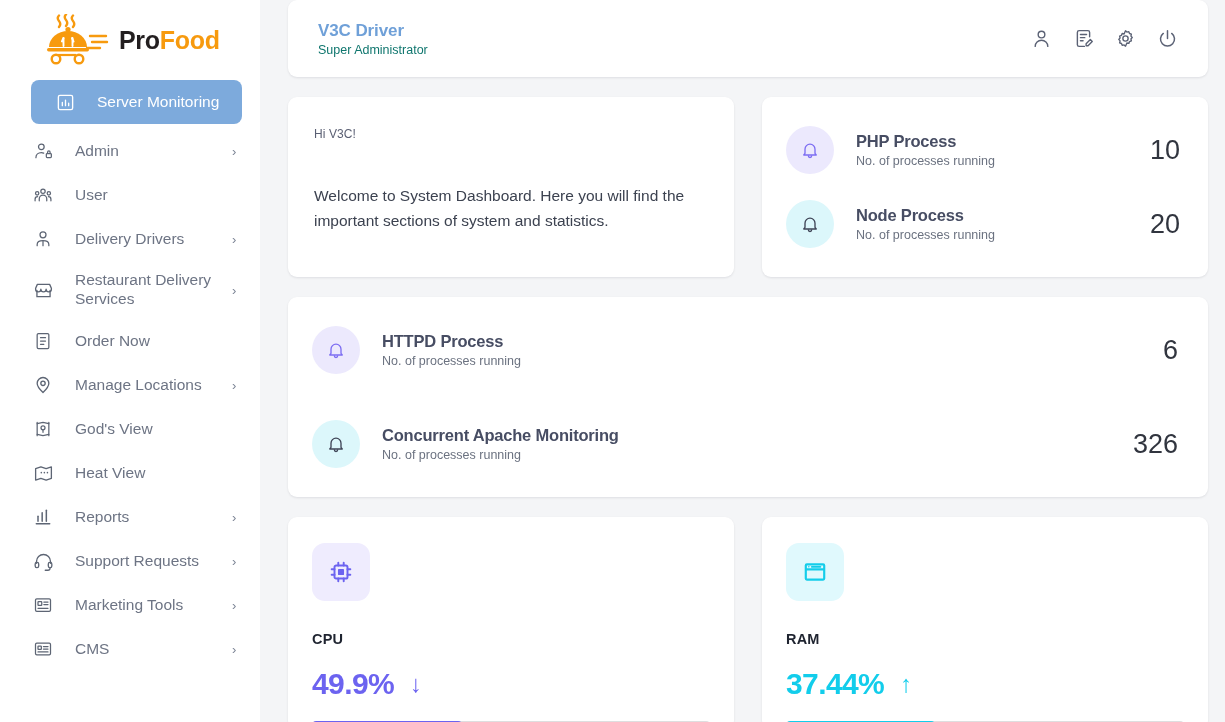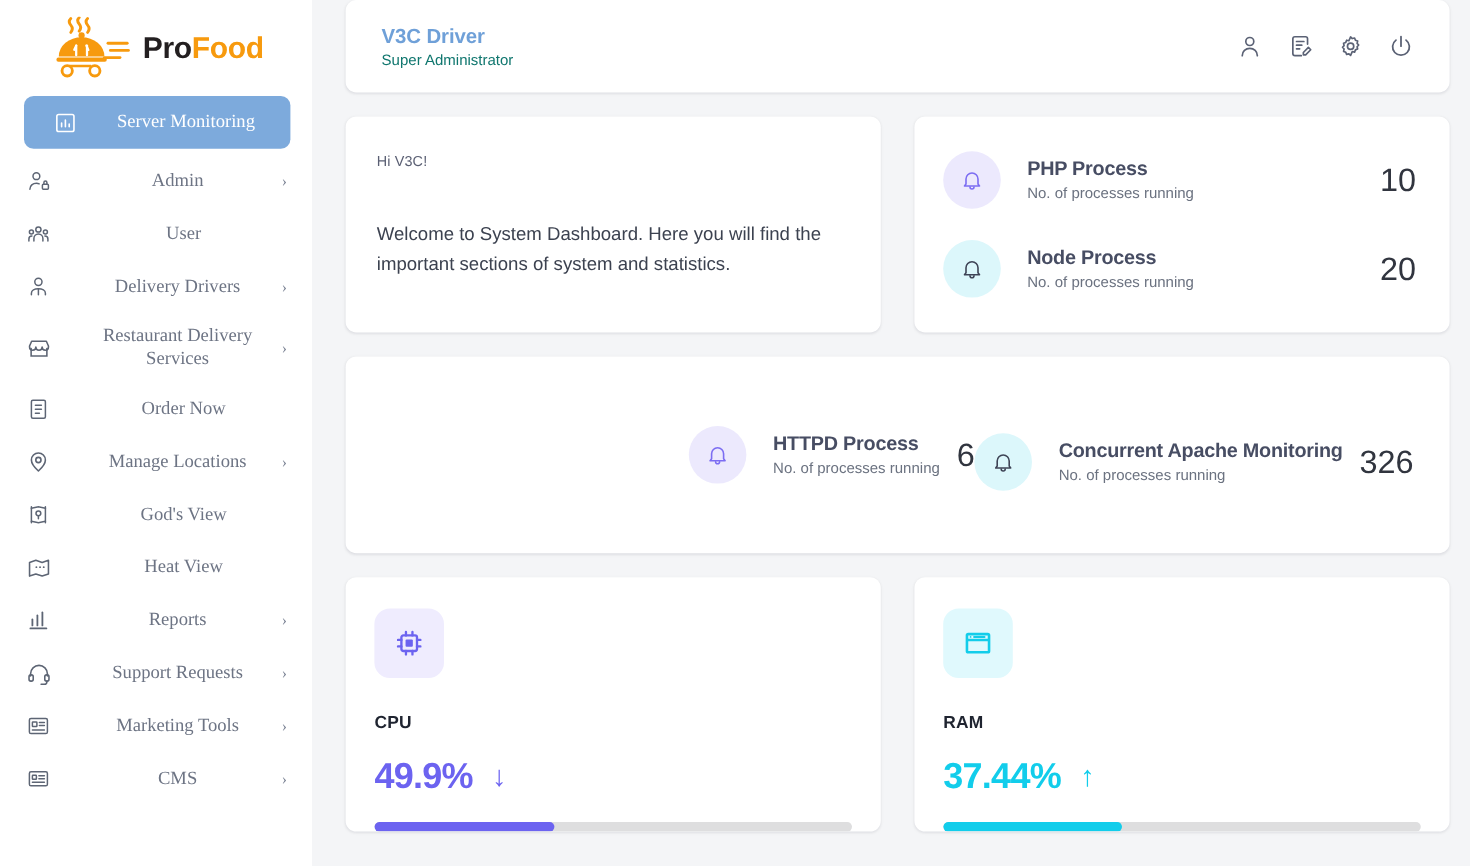--- a/index.html
+++ b/index.html
@@ -12,34 +12,33 @@
   }
   .app { display: flex; width: 1225px; height: 722px; }
 
   
   .sidebar {
     width: 260px; height: 722px;
     background: #ffffff;
     flex: 0 0 260px;
     overflow: hidden;
     position: relative;
-    text-align: center;
   }
   .logo-area {
     height: 80px;
     display: flex; align-items: center;
     padding-left: 44px;
     gap: 9px;
   }
   .logo-mark { width: 66px; height: 52px; flex: 0 0 66px; }
   .logo-text { font-size: 25px; font-weight: bold; letter-spacing: -0.3px; }
   .logo-text .pro { color: #231f20; }
   .logo-text .food { color: #f79a0e; }
 
-  .nav { padding: 0 0 0 2px; font-family: Liberation Serif, serif; }
+  .nav { padding: 0 0 0 13px; }
   .nav-item {
     display: flex; align-items: center;
     height: 44px;
     margin: 0 0 0 0;
     padding: 0 18px 0 18px;
     color: #6b7280;
     font-size: 15.5px;
     cursor: pointer;
     position: relative;
   }
@@ -115,21 +114,21 @@
     margin-right: 22px;
   }
   .bubble.violet { background: #ece9fd; color: #7c6df2; }
   .bubble.cyan { background: #dcf7fb; color: #3e4456; }
   .proc-text { flex: 1 1 auto; }
   .proc-title { font-size: 16.5px; font-weight: bold; color: #474d63; letter-spacing: -0.2px; }
   .proc-sub { font-size: 12.5px; color: #6b7280; margin-top: 3px; }
   .proc-val { font-size: 27px; color: #31353f; font-weight: normal; padding-left: 14px; }
 
   
-  .wide { padding: 22px 30px 22px 24px; min-height: 164px; display:flex; flex-direction:row; justify-content:flex-end;}
+  .wide { padding: 22px 30px 22px 24px; min-height: 164px; display:flex; flex-direction:column; justify-content:flex-end;gap:20px;}
 
   
   .metric { flex: 1 1 0; padding: 26px 24px 0 24px; height: 212px; position: relative; overflow: hidden; }
   .mico {
     width: 58px; height: 58px; border-radius: 13px;
     display: flex; align-items: center; justify-content: center;
   }
   .mico.violet { background: #efecfe; color: #6c63f0; }
   .mico.cyan { background: #e0f9fd; color: #13cdea; }
   .mlabel { margin-top: 30px; font-size: 14.5px; font-weight: bold; color: #1f2430; letter-spacing: 0.2px; }

